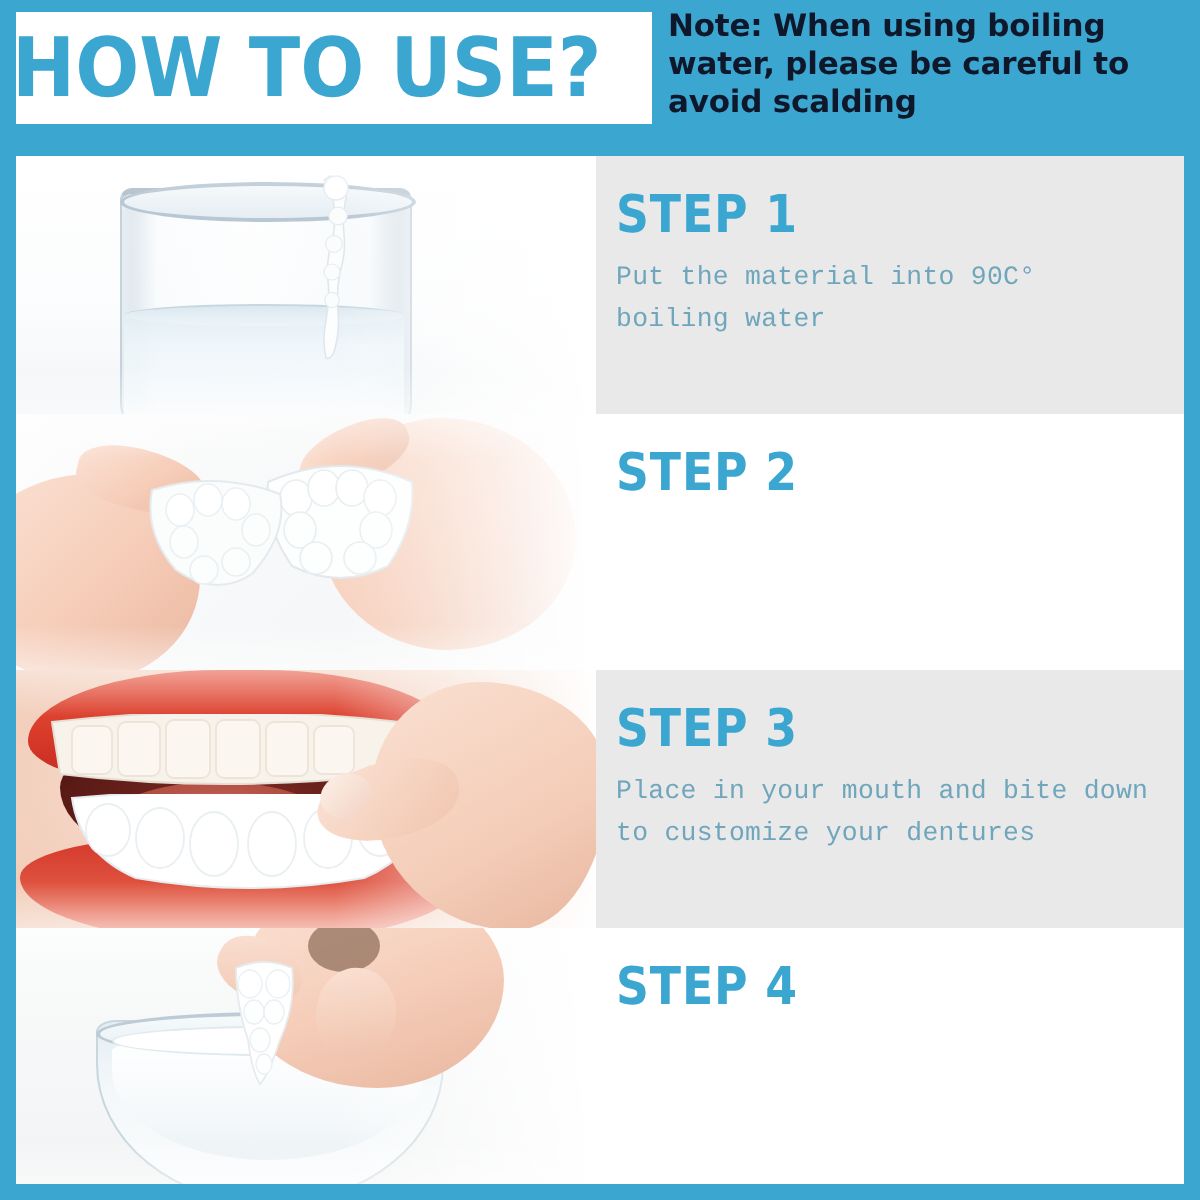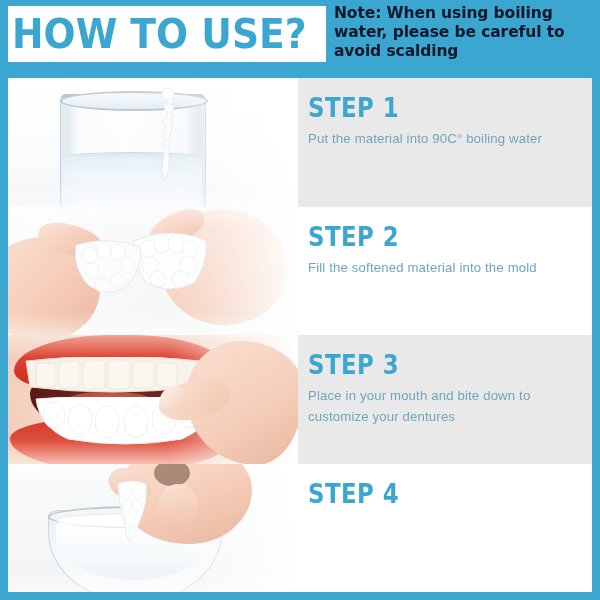--- a/index.html
+++ b/index.html
@@ -32,21 +32,21 @@
 
   .title-box {
     position: absolute;
     left: 8px;
     top: 6px;
     width: 318px;
     height: 56px;
     background: #ffffff;
     display: flex;
     align-items: center;
-    justify-content: center;
+    justify-content: flex-end;
     box-sizing: border-box;
     padding-left: 10px;
   }
 
   .title-text {
     font-family: "DejaVu Sans", sans-serif;
     font-weight: 700;
     font-size: 41px;
     line-height: 1;
     color: #3BA7D1;
@@ -143,21 +143,21 @@
     line-height: 1;
     color: #3BA7D1;
     transform: scaleX(0.88);
     transform-origin: left center;
     white-space: nowrap;
     margin-bottom: 7px;
     letter-spacing: 0.5px;
   }
 
   .step-desc {
-    font-family: Liberation Sans, sans-serif;
+    font-family: Liberation Mono, monospace;
     font-size: 13.2px;
     line-height: 1.62;
     color: #6FA6BC;
     letter-spacing: 0.15px;
     max-width: 278px;
   }
 
   
   .p1-bg {
     position: absolute; inset: 0;
@@ -495,21 +495,20 @@
             <ellipse cx="50" cy="44" rx="7" ry="7" fill="#fcfdfd" stroke="#eaf0f3" stroke-width="0.8"></ellipse>
           </svg>
         </div>
 
         <div class="fade"></div>
         <div class="fade-b"></div>
       </div>
 
       <div class="textcol">
         <div class="step-title">STEP 2</div>
-        <div class="step-desc">Fill the softened material into the mold</div>
       </div>
     </div>
 
     <div class="row">
       <div class="textpanel-bg"></div>
 
       <div class="photo">
         <div class="p3-bg"></div>
         <div class="p3-skin"></div>
         <div class="p3-mouth"></div>

